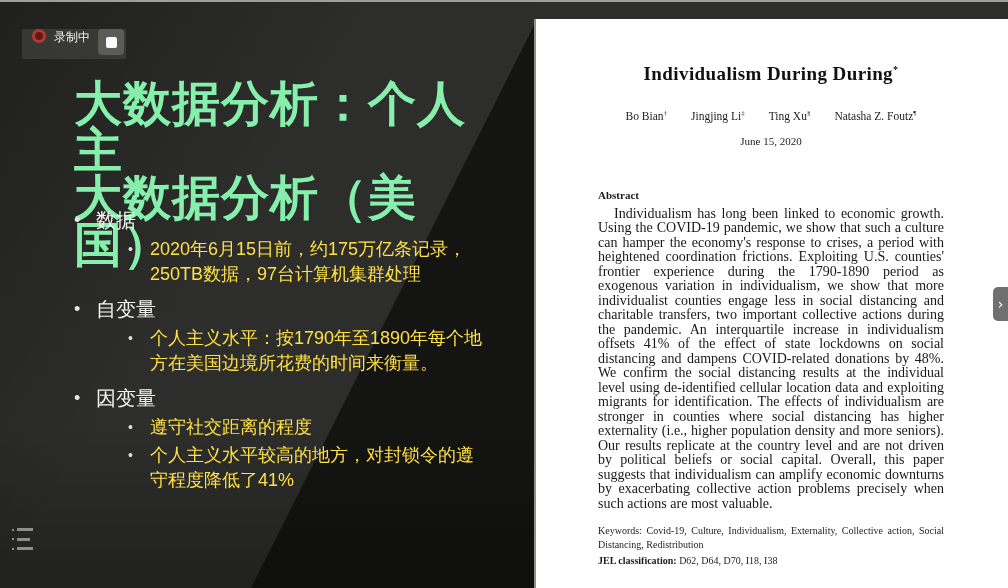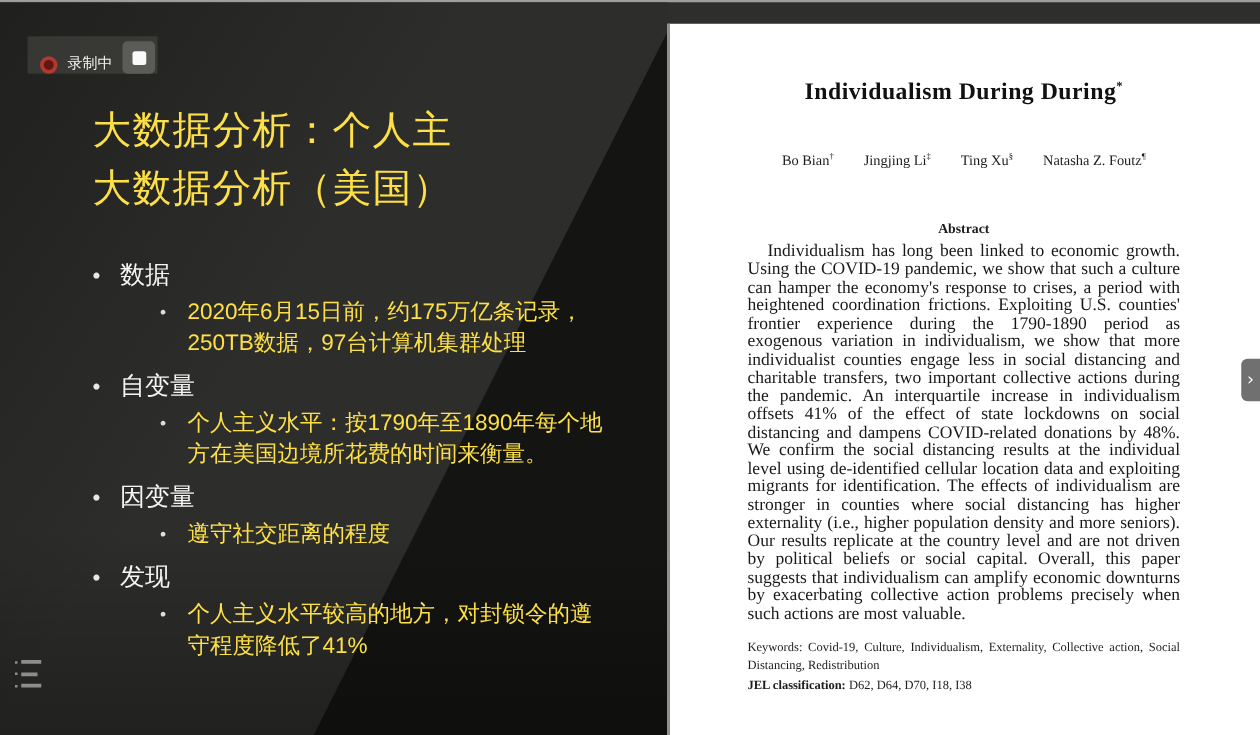--- a/index.html
+++ b/index.html
@@ -23,36 +23,36 @@
   .slide .shade-soft{                 
     position:absolute;inset:0;
     background:
       linear-gradient(123deg,rgba(0,0,0,.30) 0%,rgba(0,0,0,0) 42%),
       linear-gradient(to bottom,rgba(0,0,0,0) 72%,rgba(0,0,0,.28) 100%);
   }
   .slide-content{position:absolute;inset:0;}
 
   .slide-title{
     position:absolute;left:74px;top:78px;width:430px;
-    font-weight:normal;font-size:31px;line-height:47px;letter-spacing:1px;
-    color:#fde047;
+    font-weight:bold;font-size:48px;line-height:47px;letter-spacing:1px;
+    color:#86efac;
   }
   .bullets{position:absolute;left:74px;top:196px;width:420px;}
   .l1-item{display:flex;align-items:flex-start;margin-top:8px;}
   .l1-item .b-dot{width:22px;font-size:18px;line-height:28px;color:#e8e8e8;}
   .b-dot::before{content:"\2022";}
   .l1-text{font-size:20px;line-height:28px;color:#f4f4f2;}
   .l2-item{display:flex;align-items:flex-start;margin:3px 0 2px 54px;}
   .l2-item .b-dot{width:22px;font-size:14px;line-height:25px;color:#dedede;}
   .l2-text{font-size:18px;line-height:25px;width:334px;color:#fde047;}
 
   
   .rec-pill{
     position:absolute;left:22px;top:27px;height:30px;
-    display:flex;align-items:flex-end;gap:8px;padding:0 2px 0 10px;
+    display:flex;align-items:flex-start;gap:8px;padding:0 2px 0 10px;
     background:rgba(82,82,78,.45);border-radius:1px;
   }
   .rec-dot{
     width:8px;height:8px;border-radius:50%;
     background:#611812;border:3px solid #b03a2e;
   }
   .rec-label{font-size:12px;color:#f2f2f0;white-space:nowrap;}
   .stop-btn{
     width:26px;height:26px;border:none;border-radius:4px;background:#5b5b58;
     display:flex;align-items:center;justify-content:center;cursor:pointer;padding:0;
@@ -77,26 +77,26 @@
     background:#ffffff;border-left:2px solid #8f8f8d;box-sizing:border-box;
     color:#1c1c1c;font-family:"Liberation Serif",serif;
     padding:44px 64px 0 62px;
   }
   .paper-title{
     text-align:center;font-size:19px;font-weight:bold;letter-spacing:.4px;
     color:#111;
   }
   .paper-title sup{font-size:10px;}
   .paper-authors{
-    margin-top:36px;display:flex;justify-content:center;gap:24px;
+    margin-top:24px;display:flex;justify-content:center;gap:24px;
     font-size:11.5px;white-space:nowrap;
   }
   .paper-authors sup{font-size:7px;}
   .paper-date{margin-top:13px;text-align:center;font-size:11px;}
-  .abs-head{margin-top:42px;text-align:center;font-size:11px;font-weight:bold;}
+  .abs-head{margin-top:42px;font-size:11px;font-weight:bold;}
   .abs-body{
     margin-top:6px;font-size:14px;line-height:14.5px;text-align:justify;
     text-indent:16px;color:#181818;
   }
   .kw{margin-top:13px;font-size:10px;line-height:14px;text-align:justify;}
   .kw .lbl{font-weight:normal;}
   .jel{margin-top:2px;font-size:10px;line-height:14px;}
   .jel .lbl{font-weight:bold;}
 
   
@@ -156,24 +156,20 @@
 
         <div class="l1-item">
           <span class="b-dot"></span>
           <span class="l1-text">因变量</span>
         </div>
         <div class="l2-item">
           <span class="b-dot"></span>
           <span class="l2-text">遵守社交距离的程度</span>
         </div>
 
-        <div class="l1-item">
-          <span class="b-dot"></span>
-          <span class="l1-text">发现</span>
-        </div>
         <div class="l2-item">
           <span class="b-dot"></span>
           <span class="l2-text">个人主义水平较高的地方，对封锁令的遵守程度降低了41%</span>
         </div>
 
       </div>
 
       <div class="outline-icon">
         <span class="outline-row">
             <i></i>
@@ -197,20 +193,21 @@
       <span>Individualism During During</span><sup>*</sup>
     </div>
 
     <div class="paper-authors">
       <span><span>Bo Bian</span><sup>†</sup></span>
       <span><span>Jingjing Li</span><sup>‡</sup></span>
       <span><span>Ting Xu</span><sup>§</sup></span>
       <span><span>Natasha Z. Foutz</span><sup>¶</sup></span>
     </div>
 
+    <div class="paper-date">June 15, 2020</div>
 
     <div class="abs-head">Abstract</div>
     <div class="abs-body">Individualism has long been linked to economic growth. Using the COVID-19 pandemic, we show that such a culture can hamper the economy's response to crises, a period with heightened coordination frictions. Exploiting U.S. counties' frontier experience during the 1790-1890 period as exogenous variation in individualism, we show that more individualist counties engage less in social distancing and charitable transfers, two important collective actions during the pandemic. An interquartile increase in individualism offsets 41% of the effect of state lockdowns on social distancing and dampens COVID-related donations by 48%. We confirm the social distancing results at the individual level using de-identified cellular location data and exploiting migrants for identification. The effects of individualism are stronger in counties where social distancing has higher externality (i.e., higher population density and more seniors). Our results replicate at the country level and are not driven by political beliefs or social capital. Overall, this paper suggests that individualism can amplify economic downturns by exacerbating collective action problems precisely when such actions are most valuable.</div>
 
     <div class="kw">
       <span class="lbl">Keywords:</span><span> Covid-19, Culture, Individualism, Externality, Collective action, Social Distancing, Redistribution</span>
     </div>
 
     <div class="jel">
       <span class="lbl">JEL classification:</span><span> D62, D64, D70, I18, I38</span>

